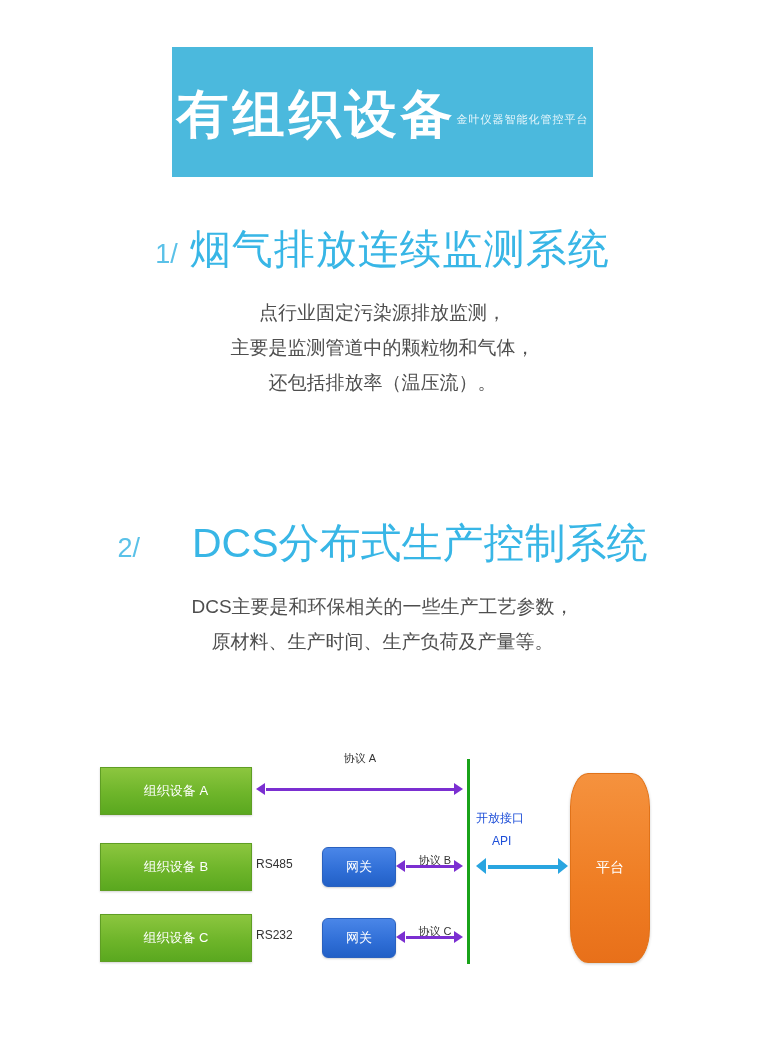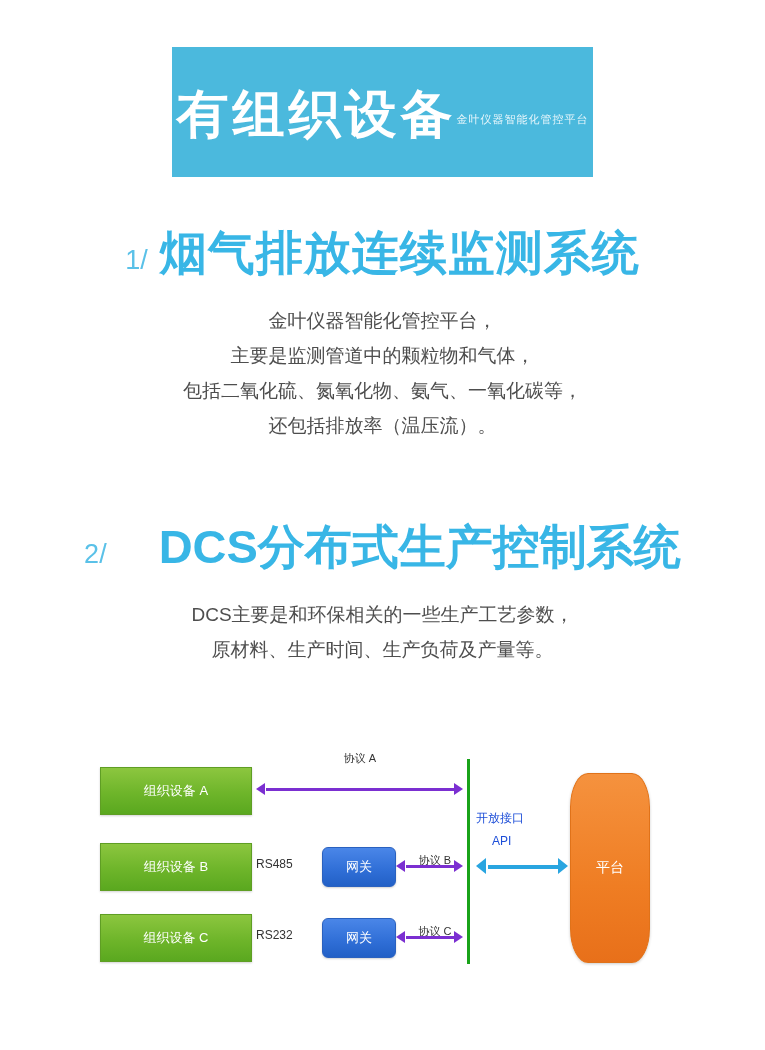--- a/index.html
+++ b/index.html
@@ -60,22 +60,22 @@
     color: #38b6e6;
     white-space: nowrap;
   }
   .heading .num {
     font-size: 27px;
     color: #5ac1e8;
     margin-right: 12px;
     font-weight: normal;
   }
   .heading .htext {
-    font-size: 47px;
-    font-weight: bold;
+    font-size: 41px;
+    font-weight: normal;
     letter-spacing: 1px;
   }
   .sec2 .heading .htext { letter-spacing: 0px; margin-left: 40px; }
 
   .body-text {
     margin-top: 18px;
     color: #4e4e4e;
     font-size: 19px;
     line-height: 1.85;
   }
@@ -227,23 +227,22 @@
   <div class="banner-title">有组织设备</div>
   <div class="banner-sub">金叶仪器智能化管控平台</div>
 </div>
 
 <div class="section sec1">
   <div class="heading">
     <span class="num">1/</span>
     <span class="htext">烟气排放连续监测系统</span>
   </div>
   <div class="body-text">
-    <div>金叶仪器智能化管控平台，</div>
+    <div>点行业固定污染源排放监测，</div>
     <div>主要是监测管道中的颗粒物和气体，</div>
-    <div>包括二氧化硫、氮氧化物、氨气、一氧化碳等，</div>
     <div>还包括排放率（温压流）。</div>
   </div>
 </div>
 
 <div class="section sec2">
   <div class="heading">
     <span class="num">2/</span>
     <span class="htext">DCS分布式生产控制系统</span>
   </div>
   <div class="body-text">

